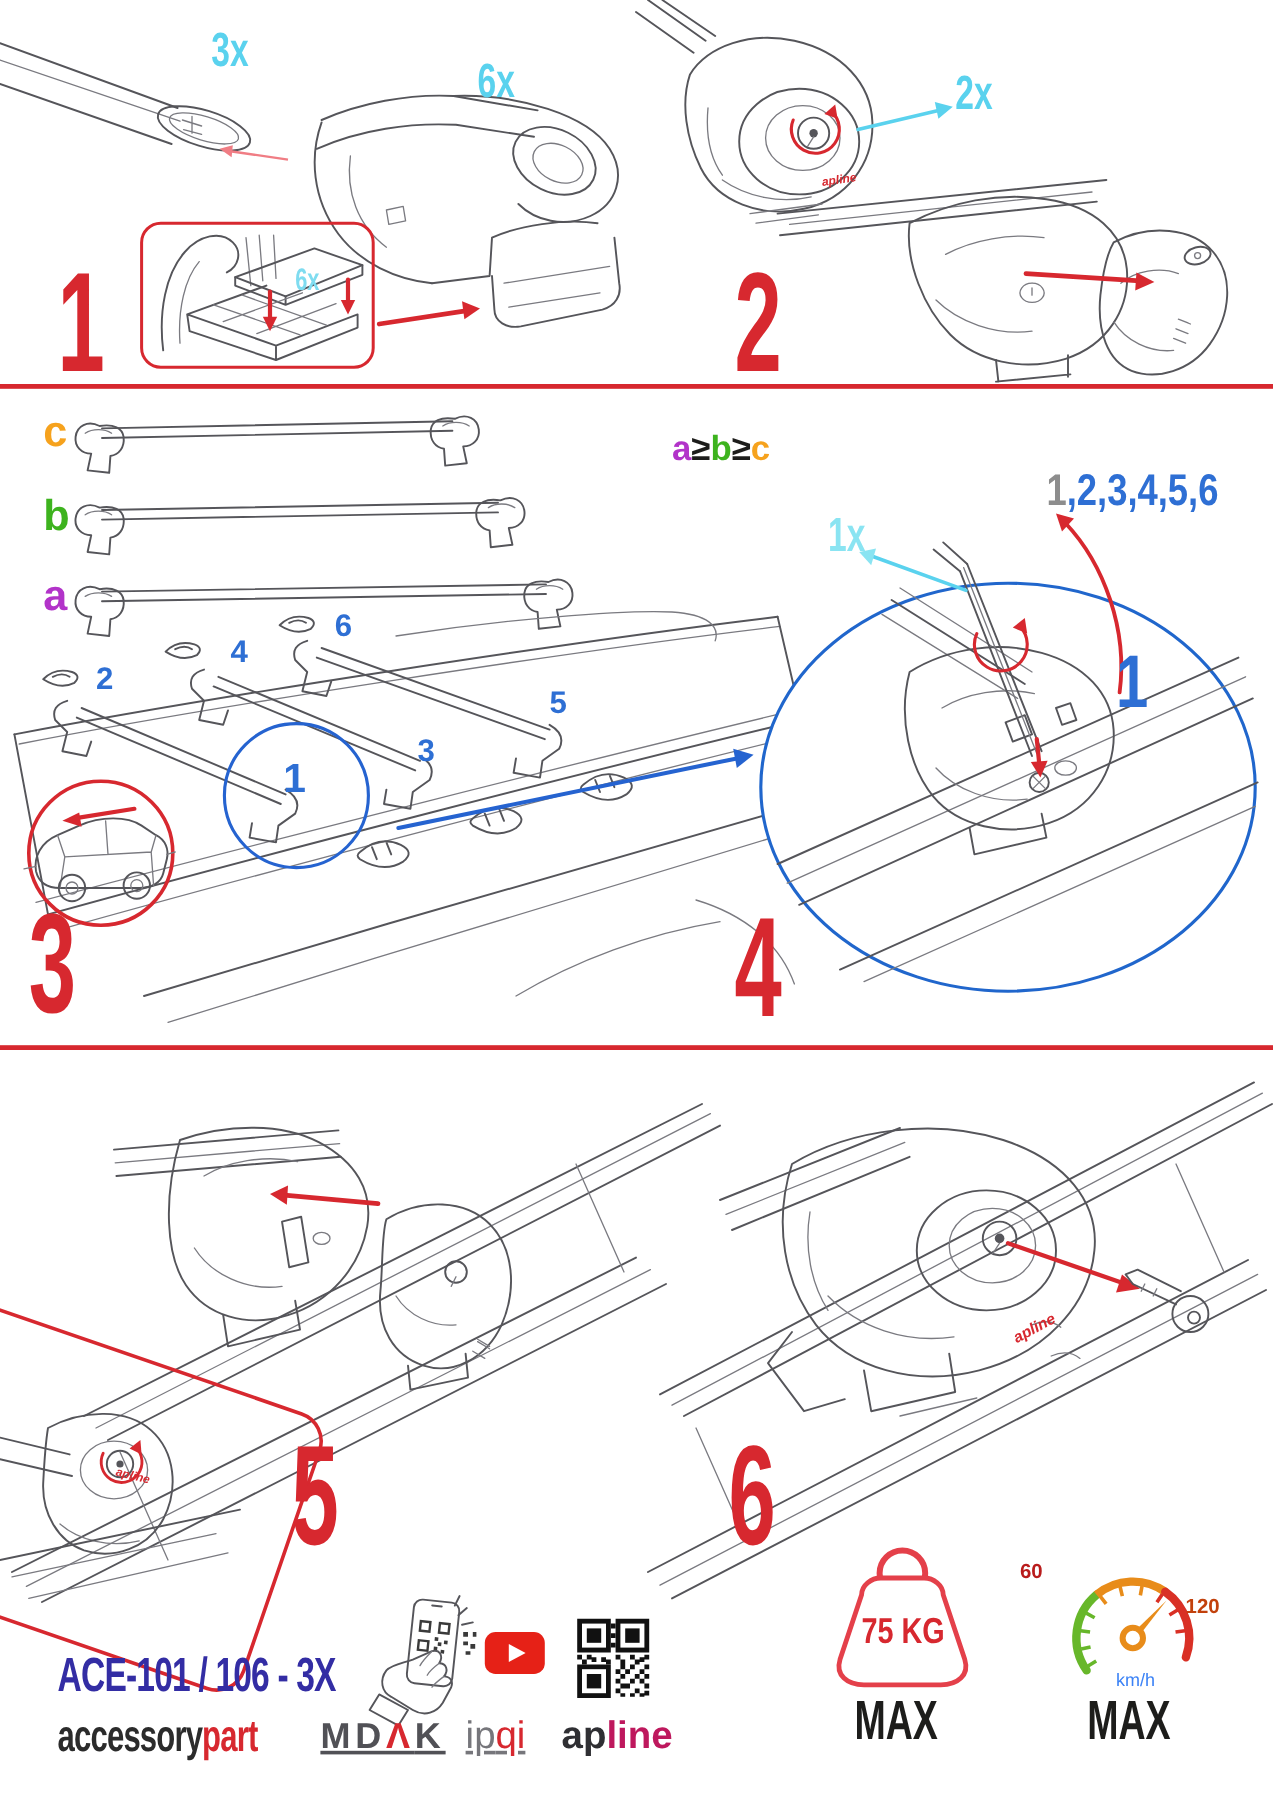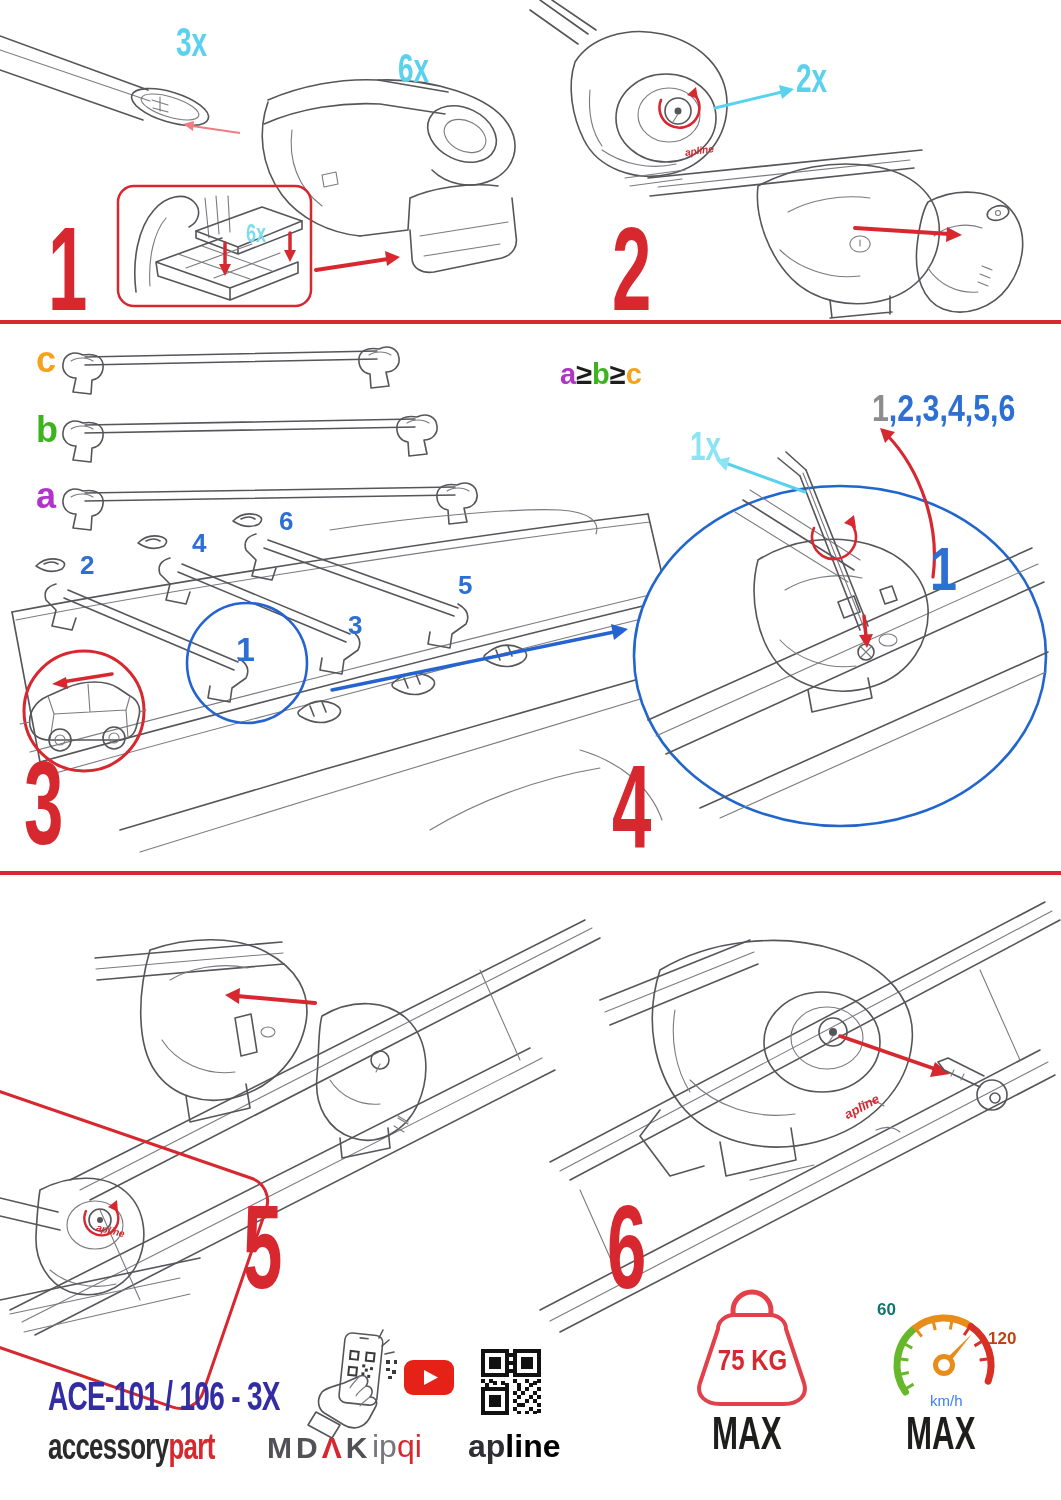--- a/index.html
+++ b/index.html
@@ -17,26 +17,26 @@
   .rule{font-weight:bold;font-size:29px;line-height:1;letter-spacing:0px;}
   .seq{font-weight:bold;font-size:37px;line-height:1;transform:scaleX(0.82);transform-origin:left top;}
   .bignum-blue{color:#2e6fd4;font-weight:bold;font-size:62px;line-height:1;
                transform:scaleX(0.78);transform-origin:left top;}
   .brandmark{color:#d7282f;font-weight:bold;font-style:italic;font-size:10px;line-height:1;}
   .ace{color:#332da4;font-weight:bold;font-size:40px;line-height:1;letter-spacing:-1px;
        transform:scaleX(0.70);transform-origin:left top;}
   .accpart{font-weight:bold;font-size:37px;line-height:1;letter-spacing:-1px;
            transform:scaleX(0.70);transform-origin:left top;color:#2b2b2b;}
   .accpart .red{color:#d7282f;}
-  .mdak{font-weight:bold;font-size:30px;letter-spacing:4px;color:#515156;line-height:1;}
+  .mdak{font-weight:bold;font-size:30px;letter-spacing:4px;color:#515156;line-height:1;text-decoration:underline;}
   .mdak .red{color:#d7282f;}
   .ipqi{font-size:32px;color:#76767b;line-height:1;font-weight:normal;}
   .ipqi .red{color:#d7282f;}
   .apline{font-weight:bold;font-size:32px;color:#2f2f33;line-height:1;}
-  .apline .red{color:#000000;}
+  .apline .red{color:#be185d;}
   .maxlabel{color:#1d1d1b;font-weight:bold;font-size:46px;line-height:1;
             transform:scaleX(0.68);transform-origin:left top;}
   .kg{color:#d7282f;font-weight:bold;font-size:30px;line-height:1;
       transform:scaleX(0.80);transform-origin:center top;}
   .speedlab{font-weight:bold;font-size:17px;line-height:1;}
   .kmh{color:#3b82f6;font-size:15px;line-height:1;}
   .divider{position:absolute;left:0;width:1061px;height:4px;background:#d7282f;}
   svg{position:absolute;overflow:visible;}
   .la{fill:none;stroke:#55555a;stroke-width:1.6;stroke-linecap:round;stroke-linejoin:round;}
   .la2{fill:none;stroke:#7a7a80;stroke-width:1.1;stroke-linecap:round;stroke-linejoin:round;}
@@ -426,21 +426,21 @@
     </g>
   </svg>
   <div class="abs mdak" style="left:267px;top:1433px;">
     <span>MD</span><span class="red">Λ</span><span>K</span>
   </div>
 
   <svg style="left:404px;top:1360px;" width="50" height="36" viewBox="0 0 50 36">
     <rect x="0" y="0" width="50" height="35" rx="9" fill="#e62117"></rect>
     <polygon points="20,10 34,17.5 20,25" fill="#ffffff"></polygon>
   </svg>
-  <div class="abs ipqi" style="left:372px;top:1430px;">
+  <div class="abs ipqi" style="left:388px;top:1430px;text-decoration:underline;">
     <span>ip</span><span class="red">qi</span>
   </div>
 
   <svg style="left:481px;top:1349px;" width="62" height="66" viewBox="0 0 62 66">
     <g fill="#111111">
       <path d="M0,0h28v28h-28z" fill="#111"></path>
         <rect x="4" y="4" width="20" height="20" fill="#fff"></rect>
         <rect x="8" y="8" width="12" height="12" fill="#111"></rect>
       <path d="M32,0h28v28h-28z" fill="#111"></path>
         <rect x="36" y="4" width="20" height="20" fill="#fff"></rect>
@@ -473,18 +473,18 @@
     <path d="M33.8,34 A47,47 0 0 1 91,31.5" fill="none" stroke="#e88c1a" stroke-width="7"></path>
     <path d="M91,31.5 A47,47 0 0 1 108.2,86.1" fill="none" stroke="#d93025" stroke-width="7" stroke-linecap="round"></path>
     <g stroke-width="3">
       <path d="M33.5,89.1 L26.7,93.3 M28.8,77.5 L21.0,79.2 M28.4,65.0 L20.4,63.9 M32.2,53.1 L25.2,49.3" stroke="#67b72a"></path>
       <path d="M41.8,41.6 L36.9,35.3 M55.3,35.1 L53.4,27.3 M70.3,34.5 L71.7,26.7" stroke="#e88c1a"></path>
       <path d="M84.1,40.2 L88.6,33.5 M94.5,50.9 L101.3,46.7 M99.6,65.0 L107.6,63.9" stroke="#d93025"></path>
     </g>
     <polygon points="92.1,38.8 61.8,68 66.2,72" fill="#e88c1a"></polygon>
     <circle cx="64" cy="70" r="8.5" fill="#ffffff" stroke="#e88c1a" stroke-width="5"></circle>
   </svg>
-  <span class="abs speedlab" style="left:877px;top:1301px;color:#0f766e;">60</span>
+  <span class="abs speedlab" style="left:850px;top:1301px;color:#b91c1c;">60</span>
   <span class="abs speedlab" style="left:988px;top:1330px;color:#c2410c;">120</span>
   <span class="abs kmh" style="left:930px;top:1393px;">km/h</span>
   <span class="abs maxlabel" style="left:906px;top:1410px;">MAX</span>
 
 </div>
 
 </body></html>

